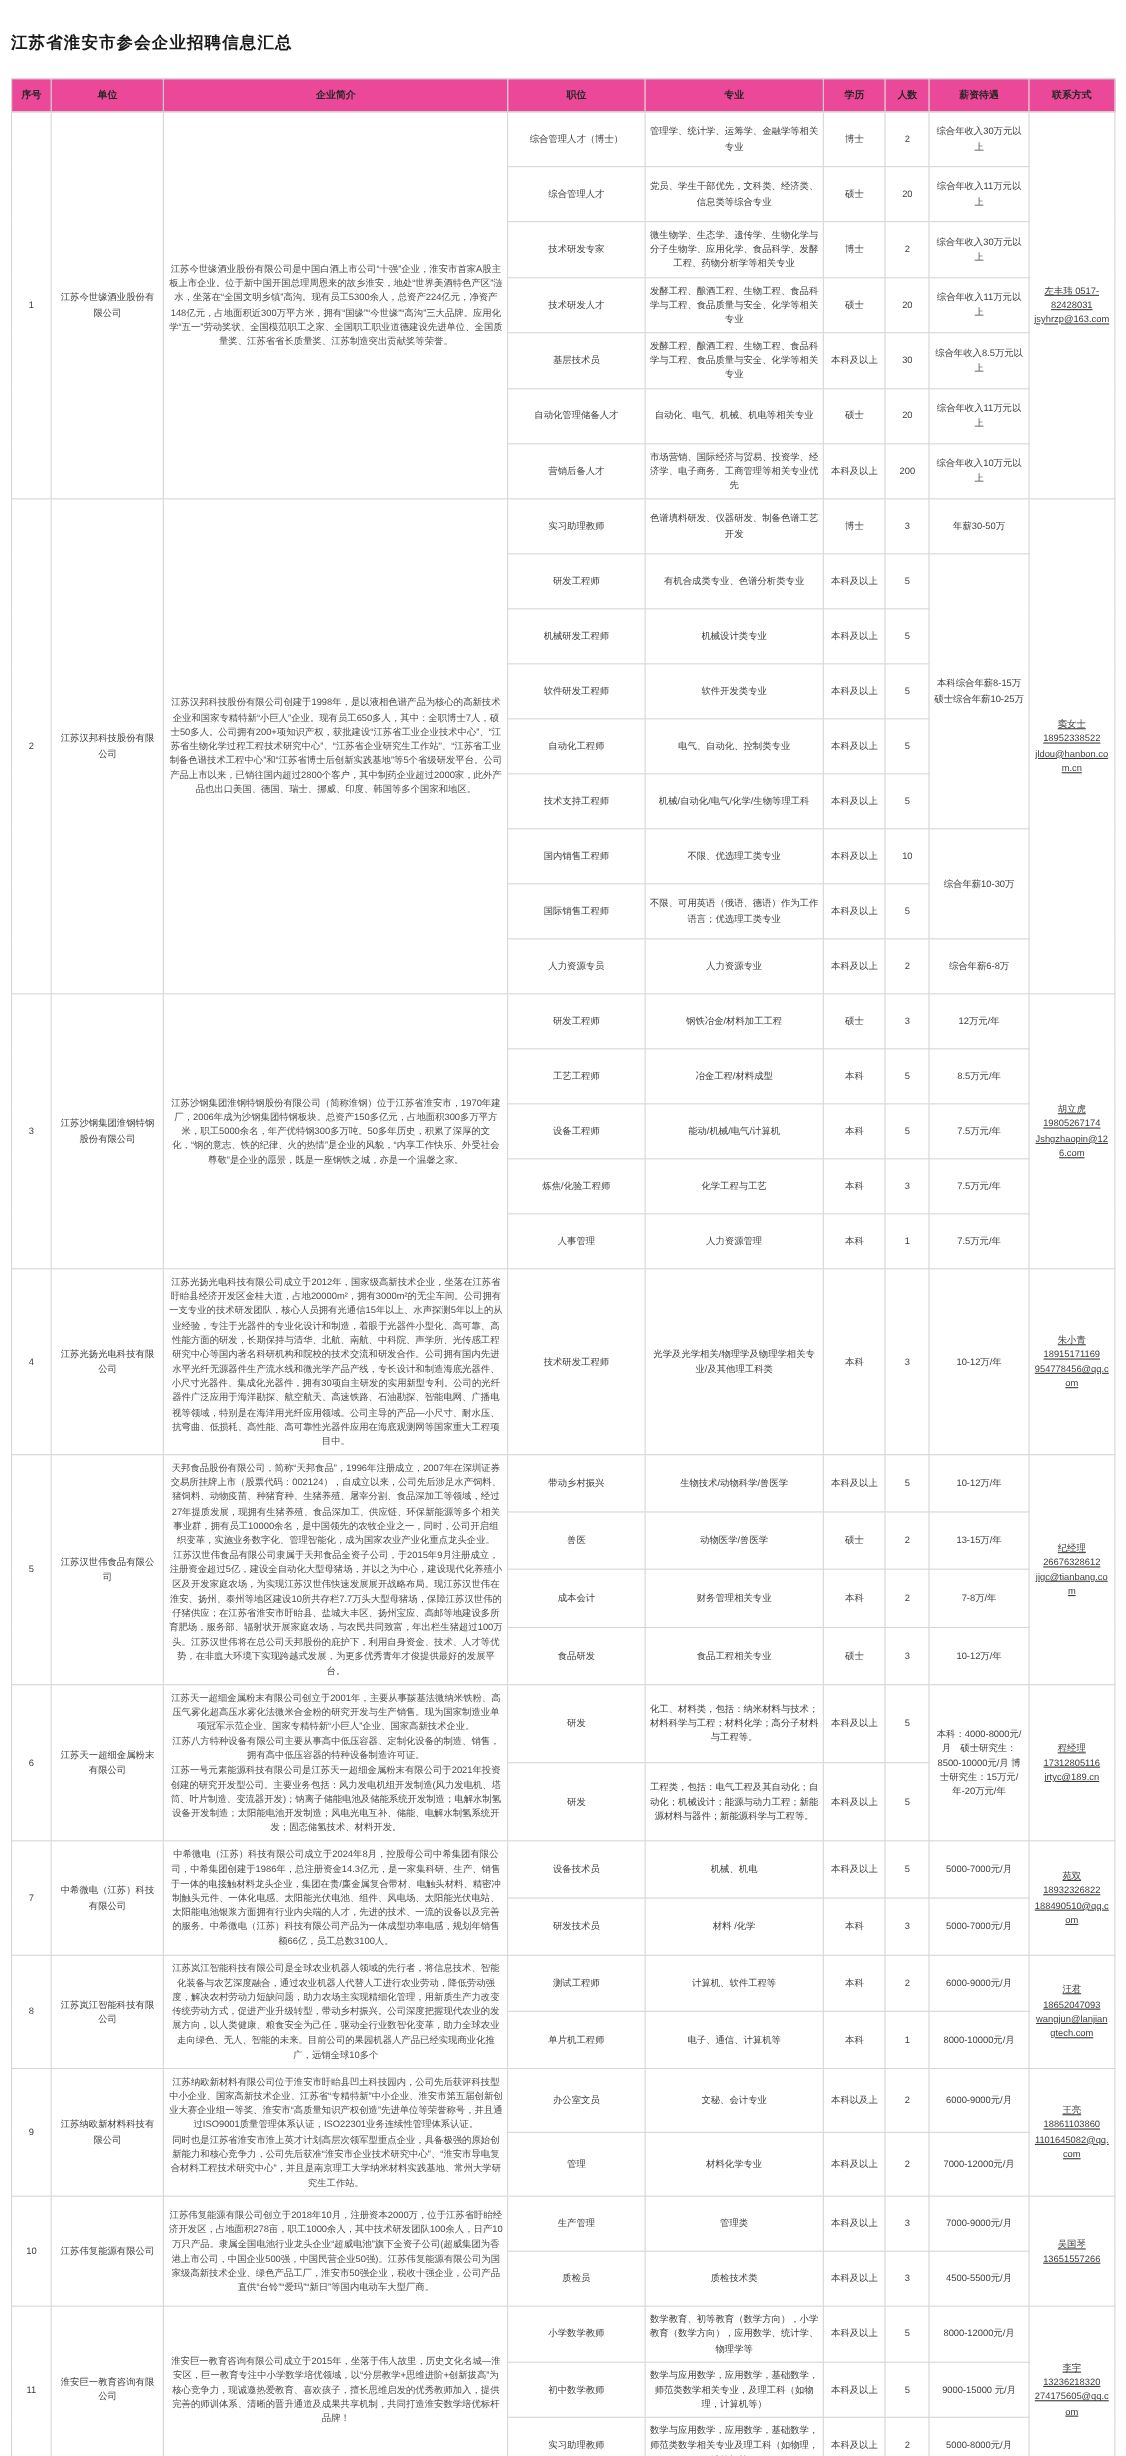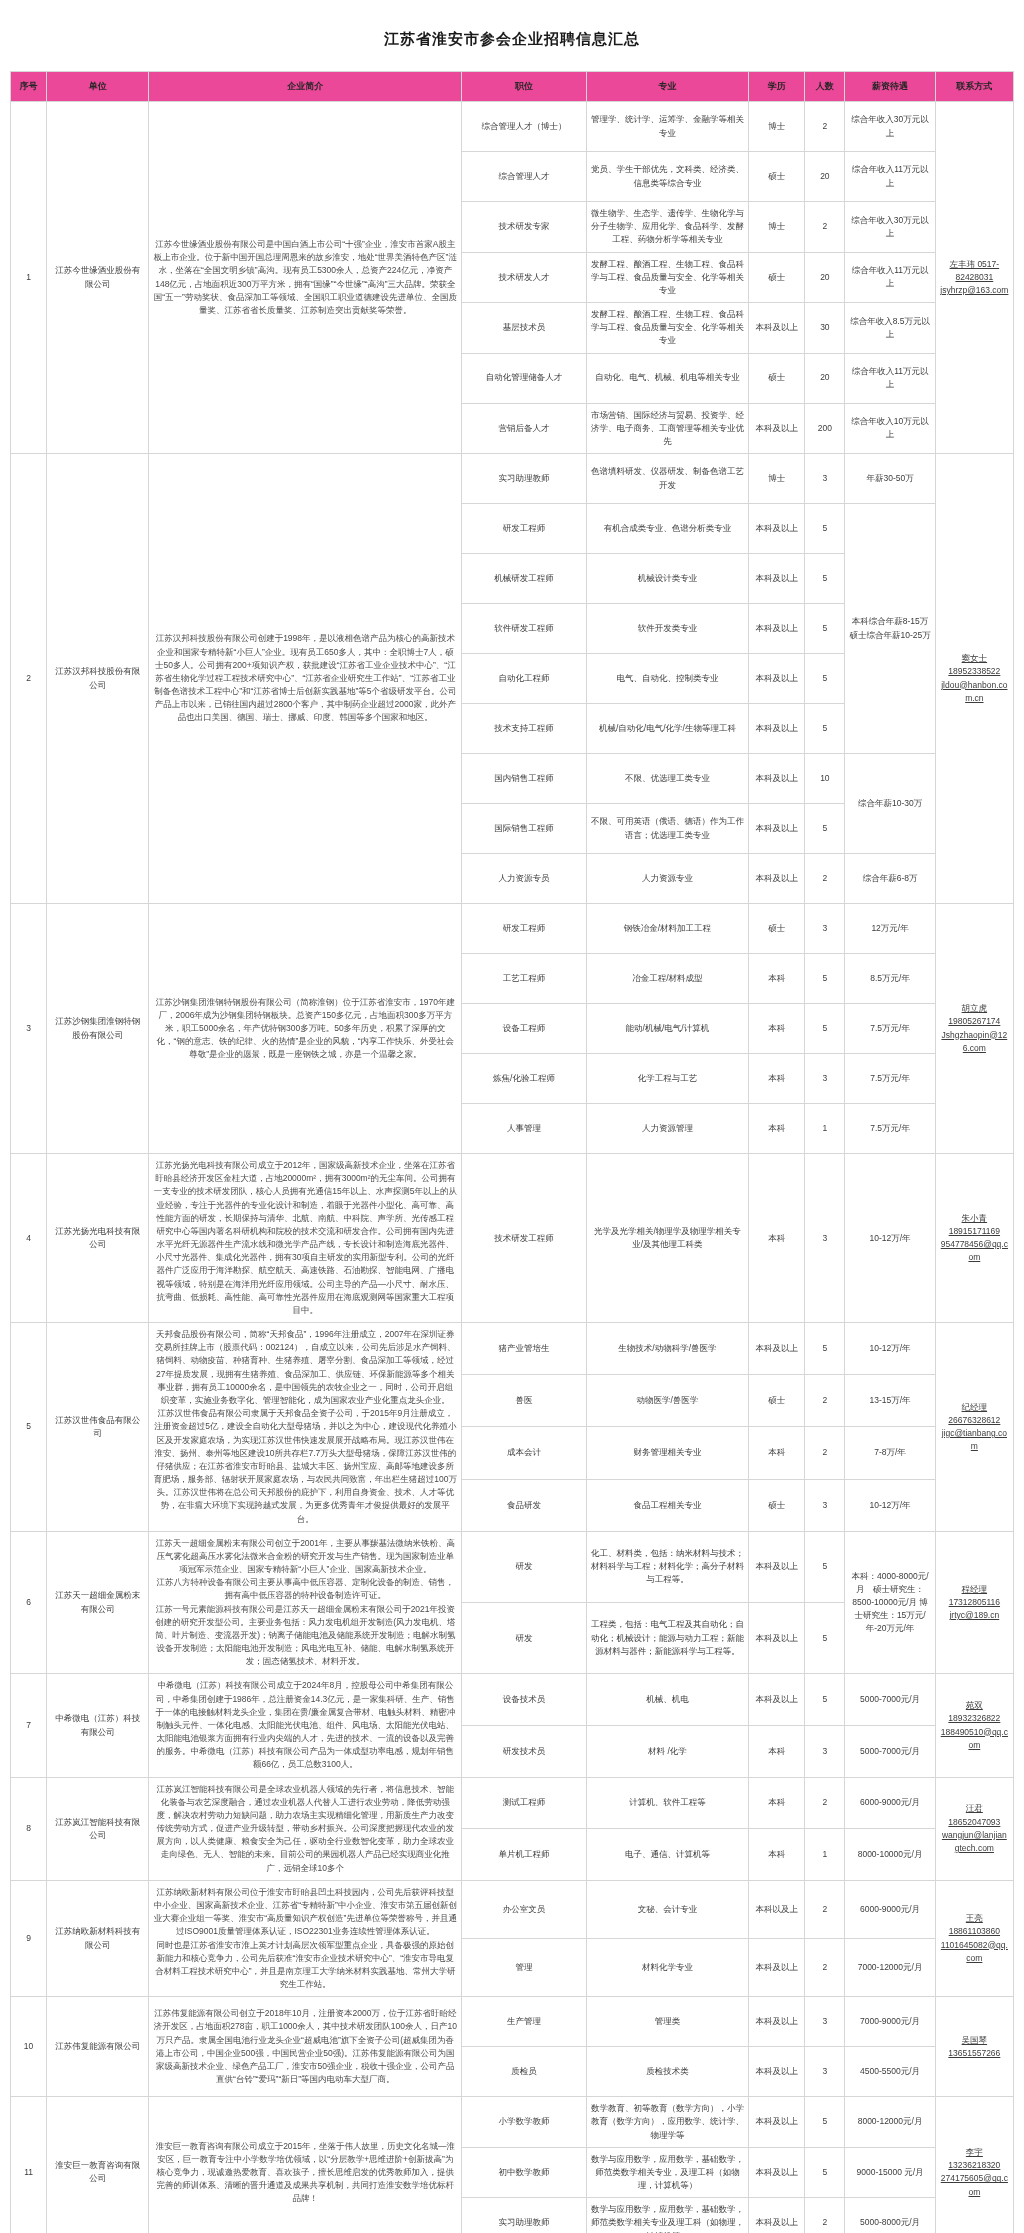--- a/index.html
+++ b/index.html
@@ -9,21 +9,20 @@
     font-family: "Liberation Sans", "DejaVu Sans", sans-serif;
     color: #404040;
   }
   .page {
     width: 1024px;
     min-height: 2233px;
     background: #ffffff;
     padding: 30px 10px 8px 10px;
   }
   .page-title {
-    text-align: center;
     font-size: 15px;
     font-weight: bold;
     color: #1a1a1a;
     padding-bottom: 22px;
     letter-spacing: 1px;
   }
   table.recruit {
     width: 1004px;
     table-layout: fixed;
     border-collapse: collapse;
@@ -94,21 +93,21 @@
           <th>学历</th>
           <th>人数</th>
           <th>薪资待遇</th>
           <th>联系方式</th>
         </tr>
     </thead>
     <tbody>
         <tr class="pos-row">
           <td class="c-idx" rowspan="7">1</td>
           <td class="c-name" rowspan="7">江苏今世缘酒业股份有限公司</td>
-          <td class="c-intro" rowspan="7">江苏今世缘酒业股份有限公司是中国白酒上市公司“十强”企业，淮安市首家A股主板上市企业。位于新中国开国总理周恩来的故乡淮安，地处“世界美酒特色产区”涟水，坐落在“全国文明乡镇”高沟。现有员工5300余人，总资产224亿元，净资产148亿元，占地面积近300万平方米，拥有“国缘”“今世缘”“高沟”三大品牌。荣获全国“五一”劳动奖状、食品深加工等领域、全国职工职业道德建设先进单位、全国质量奖、江苏省省长质量奖、江苏制造突出贡献奖等荣誉。</td>
+          <td class="c-intro" rowspan="7">江苏今世缘酒业股份有限公司是中国白酒上市公司“十强”企业，淮安市首家A股主板上市企业。位于新中国开国总理周恩来的故乡淮安，地处“世界美酒特色产区”涟水，坐落在“全国文明乡镇”高沟。现有员工5300余人，总资产224亿元，净资产148亿元，占地面积近300万平方米，拥有“国缘”“今世缘”“高沟”三大品牌。应用化学“五一”劳动奖状、全国模范职工之家、全国职工职业道德建设先进单位、全国质量奖、江苏省省长质量奖、江苏制造突出贡献奖等荣誉。</td>
           <td class="p-title">综合管理人才（博士）</td>
           <td class="p-major">管理学、统计学、运筹学、金融学等相关专业</td>
           <td class="p-degree">博士</td>
           <td class="p-count">2</td>
           <td class="p-salary">综合年收入30万元以上</td>
           <td class="c-contact" rowspan="7">左丰玮 0517-82428031
 jsyhrzp@163.com</td>
         </tr>
         <tr class="pos-row">
           <td class="p-title">综合管理人才</td>
@@ -269,21 +268,21 @@
           <td class="p-salary">10-12万/年</td>
           <td class="c-contact">朱小青
 18915171169
 954778456@qq.com</td>
         </tr>
         <tr class="pos-row">
           <td class="c-idx" rowspan="4">5</td>
           <td class="c-name" rowspan="4">江苏汉世伟食品有限公司</td>
           <td class="c-intro" rowspan="4">天邦食品股份有限公司，简称“天邦食品”，1996年注册成立，2007年在深圳证券交易所挂牌上市（股票代码：002124），自成立以来，公司先后涉足水产饲料、猪饲料、动物疫苗、种猪育种、生猪养殖、屠宰分割、食品深加工等领域，经过27年提质发展，现拥有生猪养殖、食品深加工、供应链、环保新能源等多个相关事业群，拥有员工10000余名，是中国领先的农牧企业之一，同时，公司开启组织变革，实施业务数字化、管理智能化，成为国家农业产业化重点龙头企业。
 江苏汉世伟食品有限公司隶属于天邦食品全资子公司，于2015年9月注册成立，注册资金超过5亿，建设全自动化大型母猪场，并以之为中心，建设现代化养殖小区及开发家庭农场，为实现江苏汉世伟快速发展展开战略布局。现江苏汉世伟在淮安、扬州、泰州等地区建设10所共存栏7.7万头大型母猪场，保障江苏汉世伟的仔猪供应；在江苏省淮安市盱眙县、盐城大丰区、扬州宝应、高邮等地建设多所育肥场，服务部、辐射状开展家庭农场，与农民共同致富，年出栏生猪超过100万头。江苏汉世伟将在总公司天邦股份的庇护下，利用自身资金、技术、人才等优势，在非瘟大环境下实现跨越式发展，为更多优秀青年才俊提供最好的发展平台。</td>
-          <td class="p-title">猪产业管培生</td>
+          <td class="p-title">带动乡村振兴</td>
           <td class="p-major">生物技术/动物科学/兽医学</td>
           <td class="p-degree">本科及以上</td>
           <td class="p-count">5</td>
           <td class="p-salary">10-12万/年</td>
           <td class="c-contact" rowspan="4">纪经理
 26676328612
 jigc@tianbang.com</td>
         </tr>
         <tr class="pos-row">
           <td class="p-title">兽医</td>

